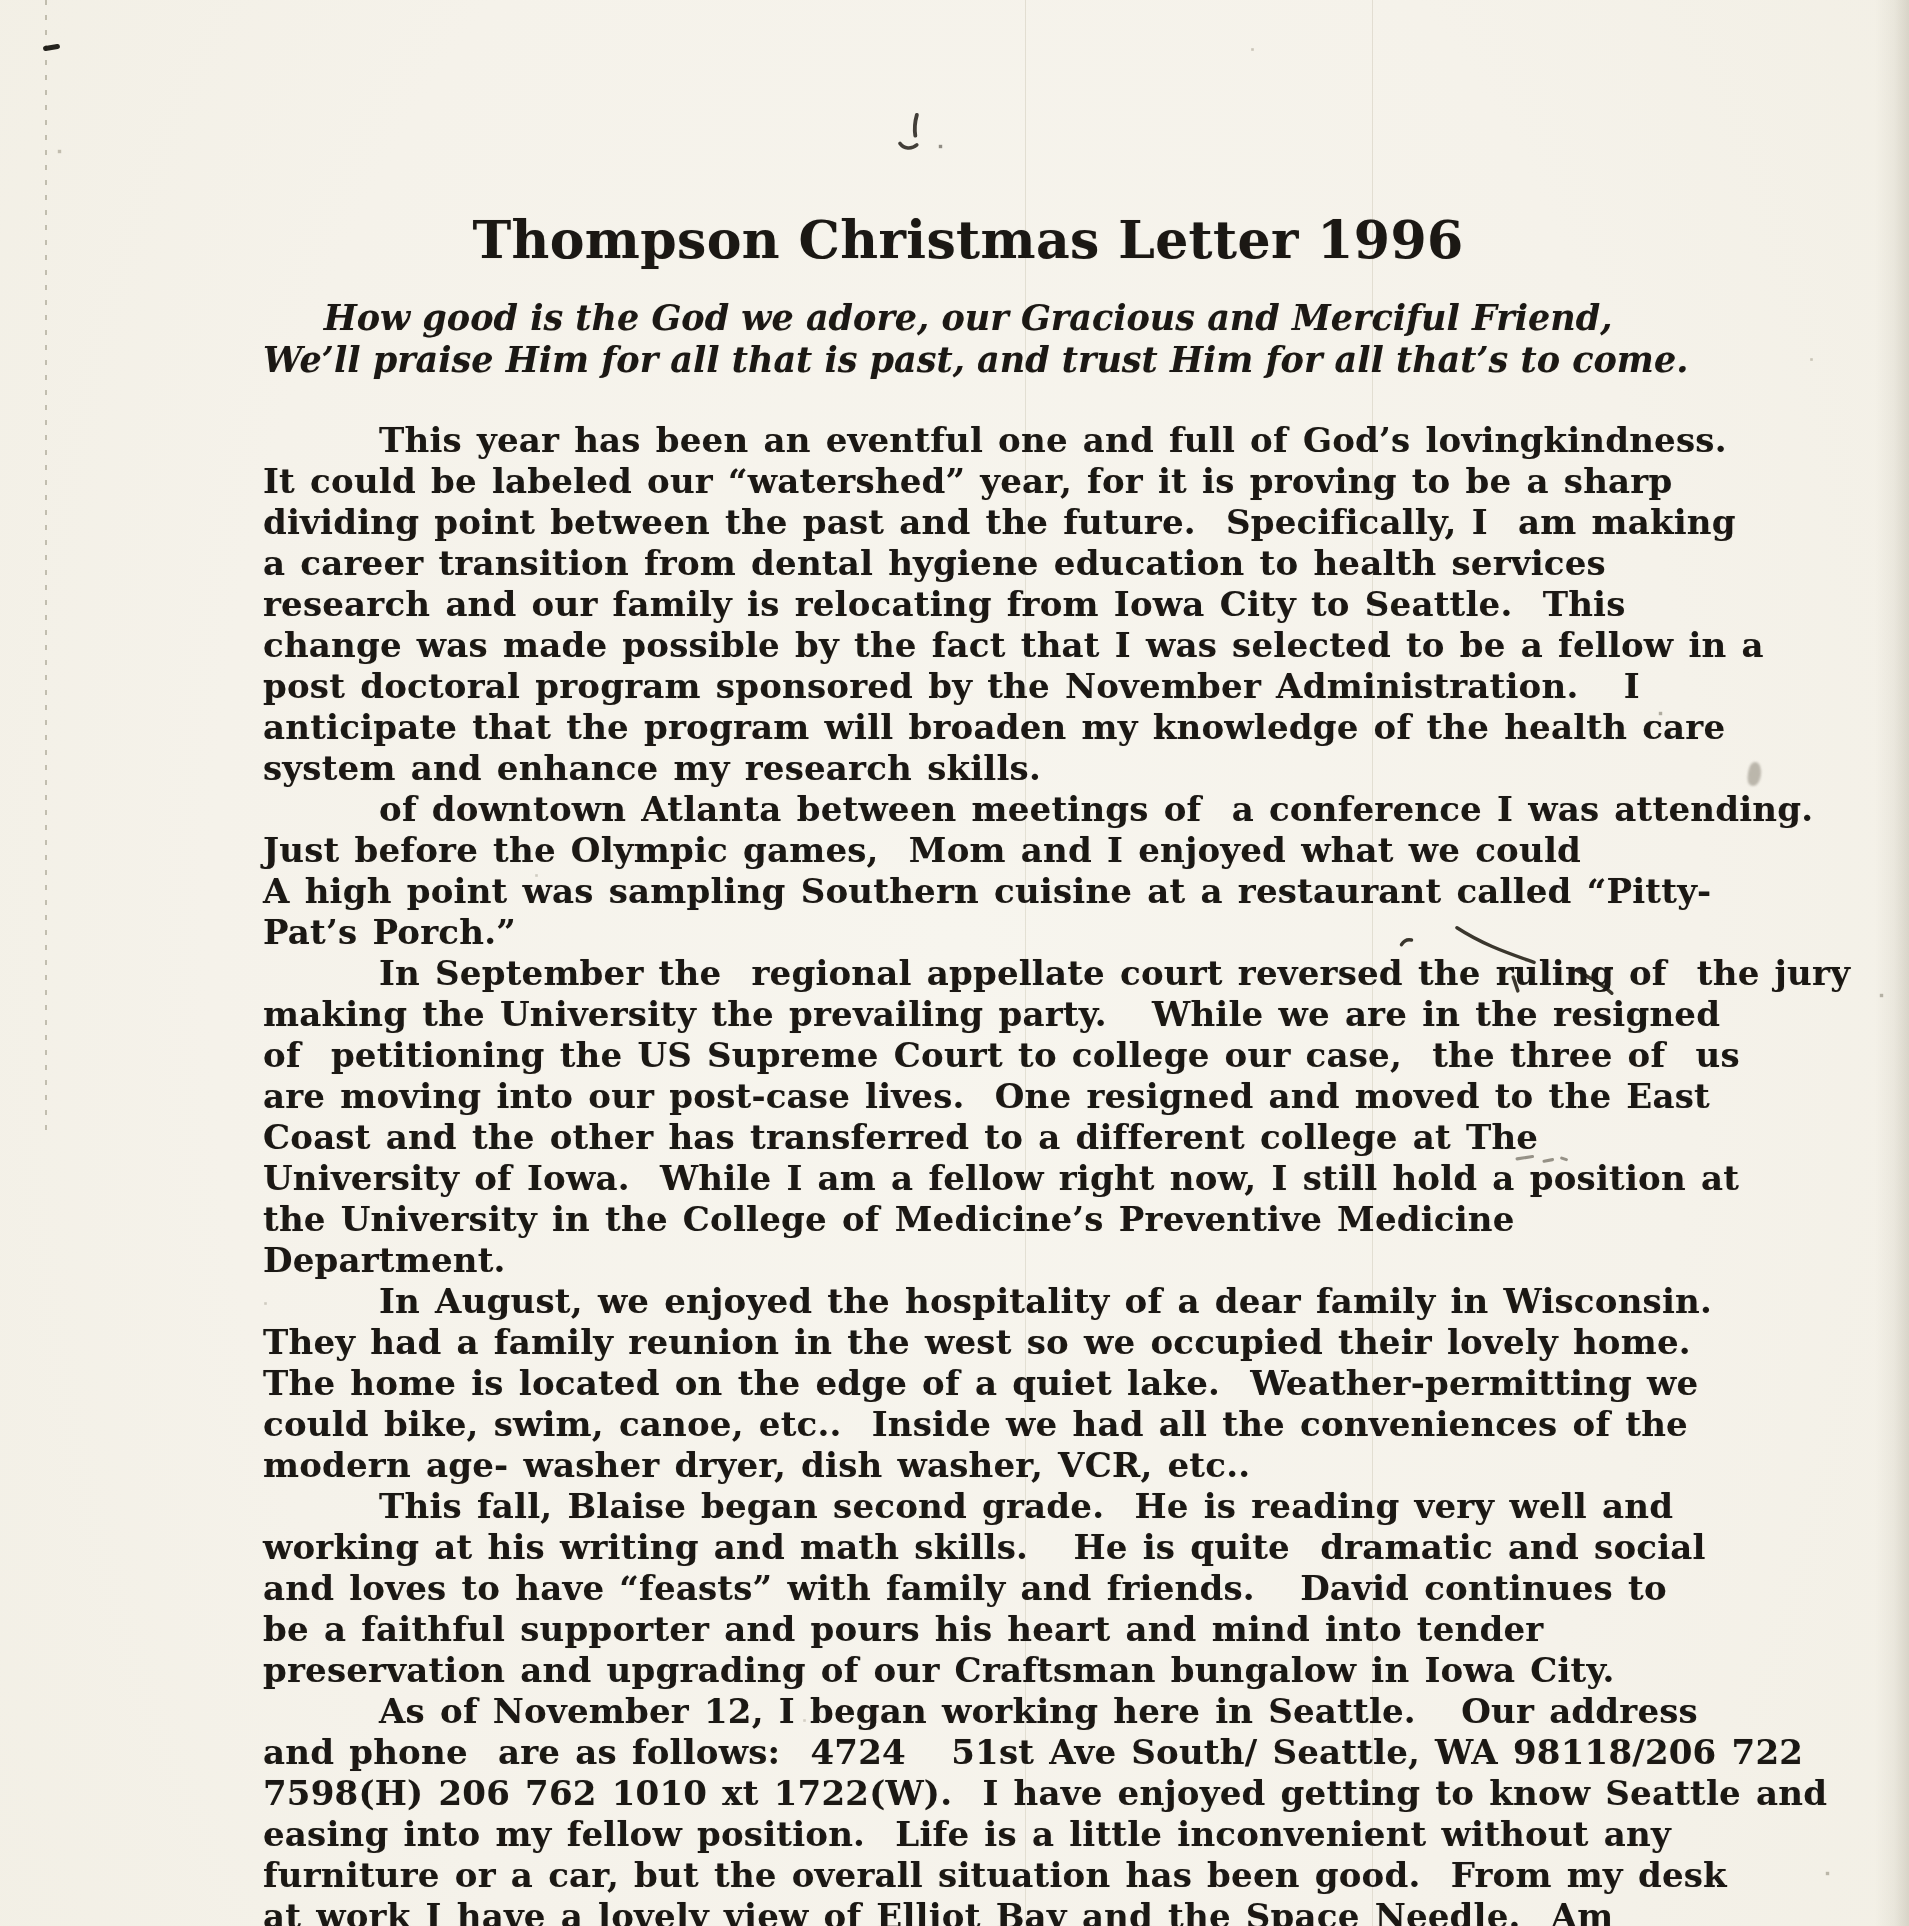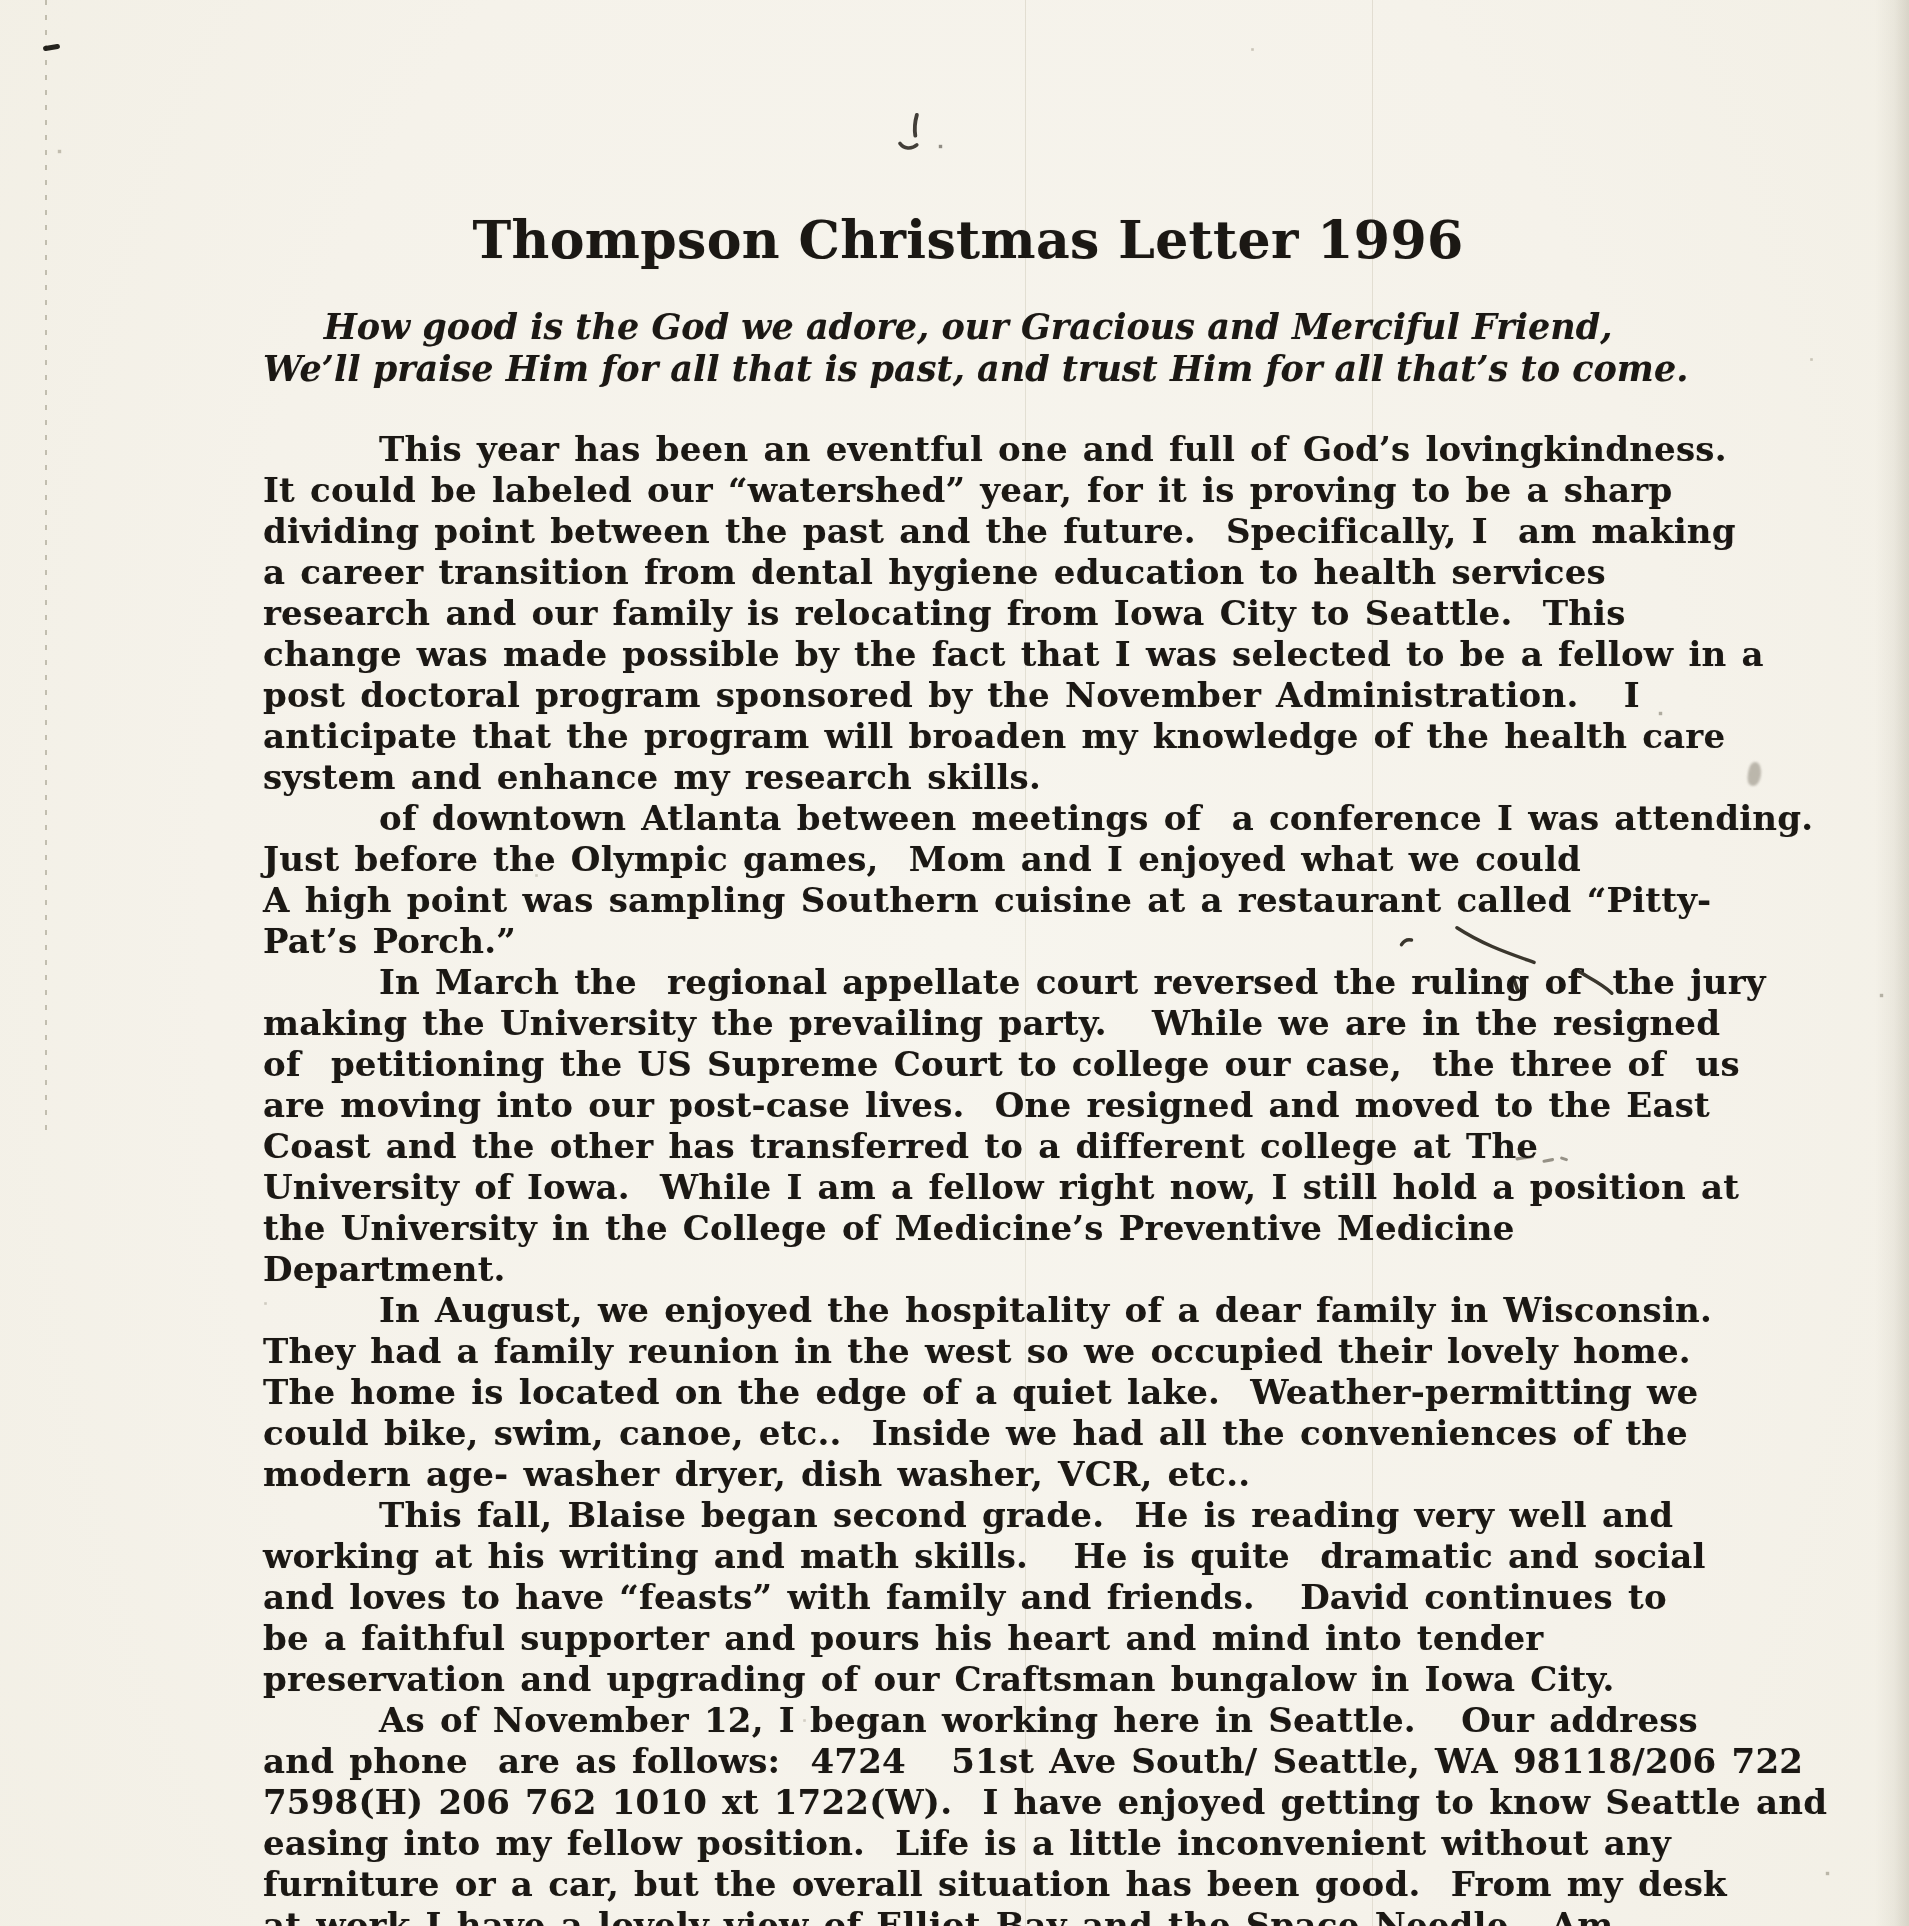--- a/index.html
+++ b/index.html
@@ -73,21 +73,21 @@
   .title {
     margin: 219px 0 0 0;
     font-size: 52px;
     line-height: 42px;
     font-weight: bold;
     text-align: center;
     letter-spacing: 0.4px;
     text-shadow: 0 0 0.8px rgba(27,24,20,0.35);
   }
   .epigraph {
-    margin-top: 45px;
+    margin-top: 36px;
     font-size: 35px;
     line-height: 42px;
     font-weight: bold;
     font-style: italic;
     text-align: center;
     text-shadow: 0 0 0.8px rgba(27,24,20,0.30);
   }
   .body {
     margin-top: 39px;
     font-size: 34px;
@@ -159,21 +159,21 @@
       </p>
 
       <p class="para">
         <span class="line">of downtown Atlanta between meetings of  a conference I was attending.</span>
         <span class="line">Just before the Olympic games,  Mom and I enjoyed what we could</span>
         <span class="line">A high point was sampling Southern cuisine at a restaurant called “Pitty-</span>
         <span class="line">Pat’s Porch.”</span>
       </p>
 
       <p class="para">
-        <span class="line">In March the  regional appellate court reversed the ruling of  the jury</span>
+        <span class="line">In September the  regional appellate court reversed the ruling of  the jury</span>
         <span class="line">making the University the prevailing party.   While we are in the resigned</span>
         <span class="line">of  petitioning the US Supreme Court to college our case,  the three of  us</span>
         <span class="line">are moving into our post-case lives.  One resigned and moved to the East</span>
         <span class="line">Coast and the other has transferred to a different college at The</span>
         <span class="line">University of Iowa.  While I am a fellow right now, I still hold a position at</span>
         <span class="line">the University in the College of Medicine’s Preventive Medicine</span>
         <span class="line">Department.</span>
       </p>
 
       <p class="para">

